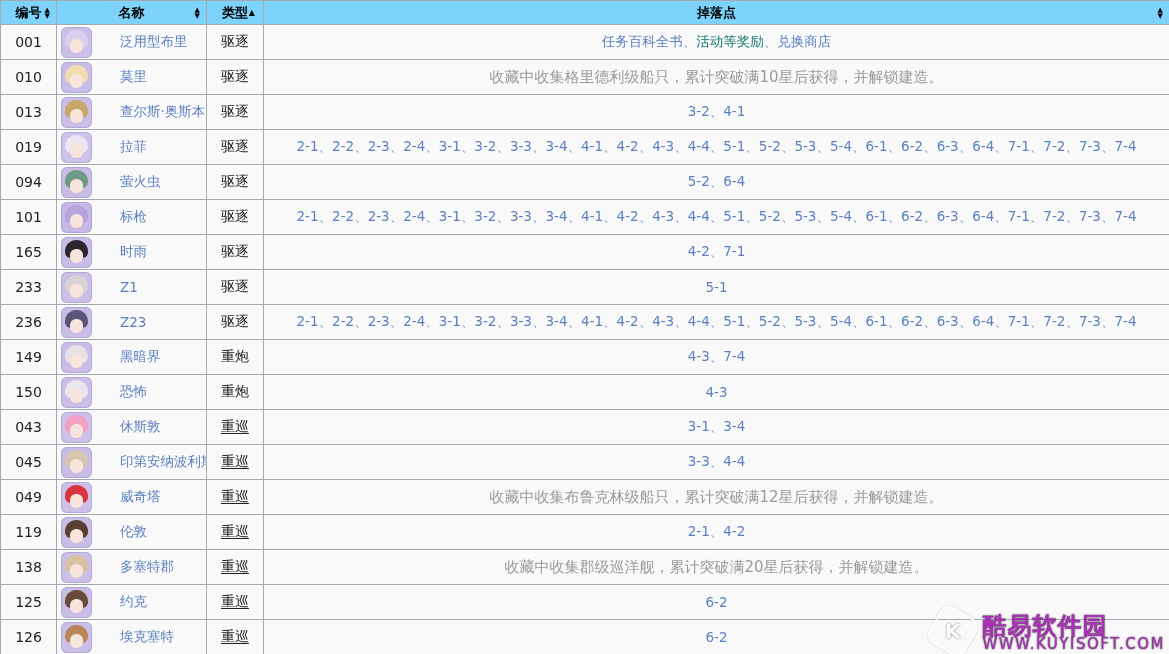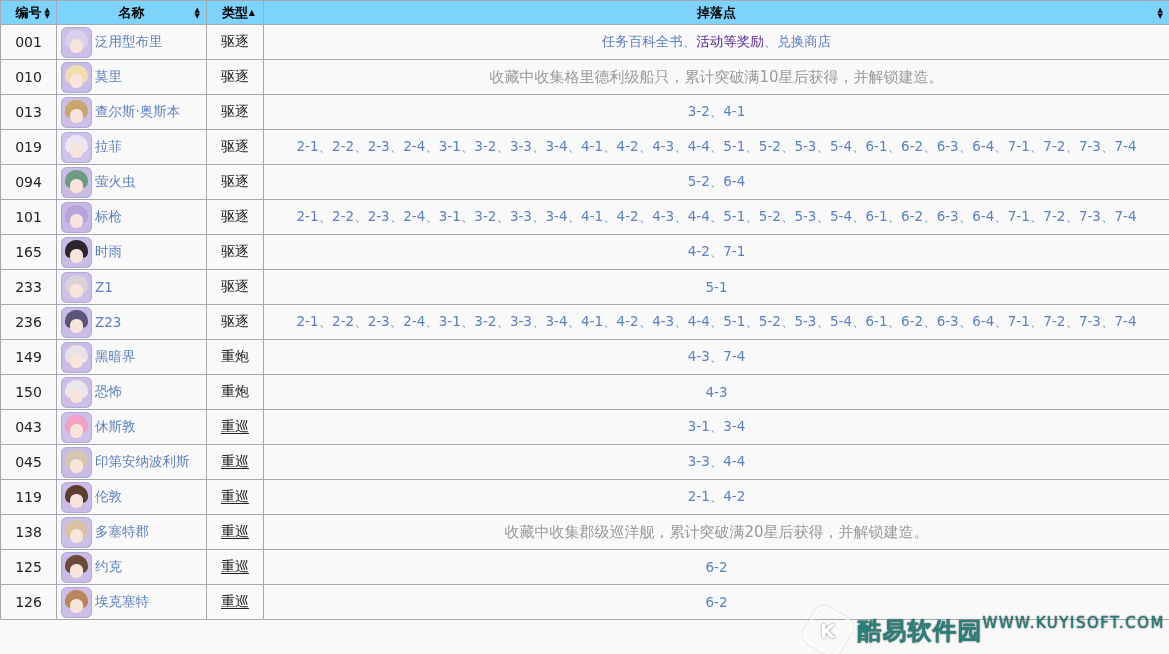--- a/index.html
+++ b/index.html
@@ -51,20 +51,21 @@
     height: 34px;
     text-align: center;
   }
   td.num { font-size: 14px; color: #222; }
   td.name-cell { text-align: left; }
   .name-wrap {
     display: flex;
     align-items: center;
     height: 34px;
     padding-left: 4px;
+    gap: 25px;
   }
   .avatar {
     width: 31px;
     height: 31px;
     border-radius: 6px;
     flex-shrink: 0;
     position: relative;
     overflow: hidden;
     box-shadow: inset 0 0 0 1px rgba(120,100,170,0.25);
   }
@@ -84,21 +85,21 @@
   .ship-name {
     color: #5b7fbf;
     margin-left: 3px;
     font-size: 13.5px;
     cursor: pointer;
   }
   td.type { font-size: 14px; color: #222; }
   td.type .u { text-decoration: underline; text-underline-offset: 2px; }
   td.drops { font-size: 13.5px; color: #5b7fbf; }
   td.drops .sep { color: #5b7fbf; }
-  td.drops .plain { color: #4c1d95; }
+  td.drops .plain { color: #0f766e; }
   td.drops .note { color: #999; font-size: 15px; }
   td.drops a { color: #5b7fbf; text-decoration: none; cursor: pointer; }
   .watermark {
     position: absolute;
     right: 4px;
     bottom: 2px;
     display: flex;
     align-items: center;
     opacity: 0.9;
     pointer-events: none;
@@ -113,22 +114,22 @@
   }
   .wm-hex span {
     transform: rotate(-30deg);
     color: #fff;
     font-weight: bold;
     font-size: 20px;
     text-shadow: 0 0 2px #555;
   }
   .wm-text {
     margin-left: 8px;
-    display: flex; flex-direction: row;
-    color: #0f766e;
+    display: flex; flex-direction: column;
+    color: #a21caf;
     text-shadow: 0 0 2px #555, 0 0 1px #333;
   }
   .wm-text .big { font-size: 24px; font-weight: bold; letter-spacing: 1px; line-height: 26px; }
   .wm-text .small { font-size: 15px; letter-spacing: 1.5px; line-height: 10px; }
 </style>
 </head>
 <body>
 
 <table class="wikitable">
   <colgroup>
@@ -331,20 +332,34 @@
               <div class="hair" style="background:#d6c6b0"></div>
               <div class="face"></div>
             </div>
             <span class="ship-name">印第安纳波利斯</span>
           </div>
         </td>
         <td class="type"><span class="u">重巡</span></td>
         <td class="drops"><a>3-3</a><span class="sep">、</span><a>4-4</a></td>
       </tr>
       <tr>
+        <td class="num">049</td>
+        <td class="name-cell">
+          <div class="name-wrap">
+            <div class="avatar" style="background: rgb(205, 191, 232);">
+              <div class="hair" style="background:#d8333e"></div>
+              <div class="face"></div>
+            </div>
+            <span class="ship-name">威奇塔</span>
+          </div>
+        </td>
+        <td class="type"><span class="u">重巡</span></td>
+        <td class="drops"><span class="note">收藏中收集布鲁克林级船只，累计突破满12星后获得，并解锁建造。</span></td>
+      </tr>
+      <tr>
         <td class="num">119</td>
         <td class="name-cell">
           <div class="name-wrap">
             <div class="avatar" style="background: rgb(201, 189, 230);">
               <div class="hair" style="background:#5a3e30"></div>
               <div class="face"></div>
             </div>
             <span class="ship-name">伦敦</span>
           </div>
         </td>

